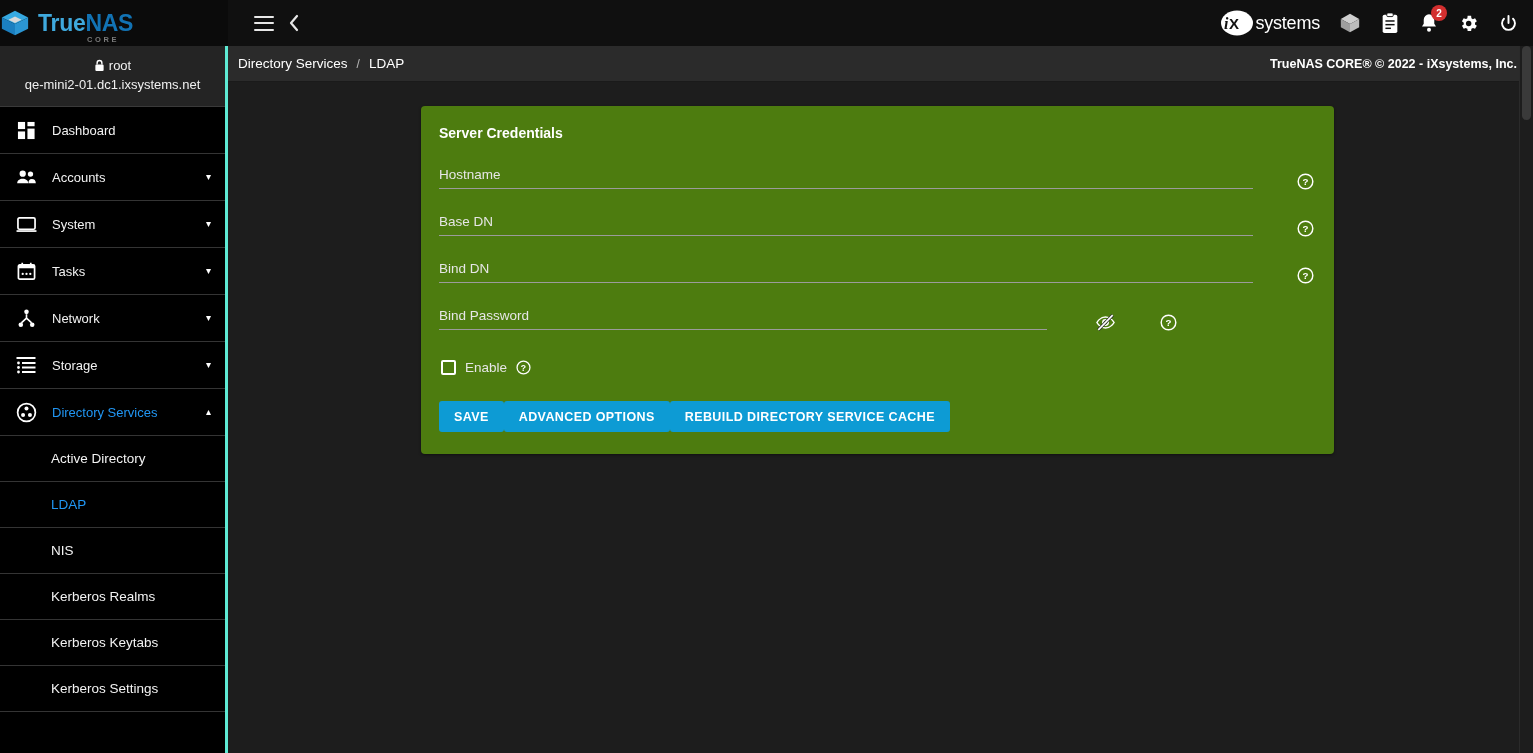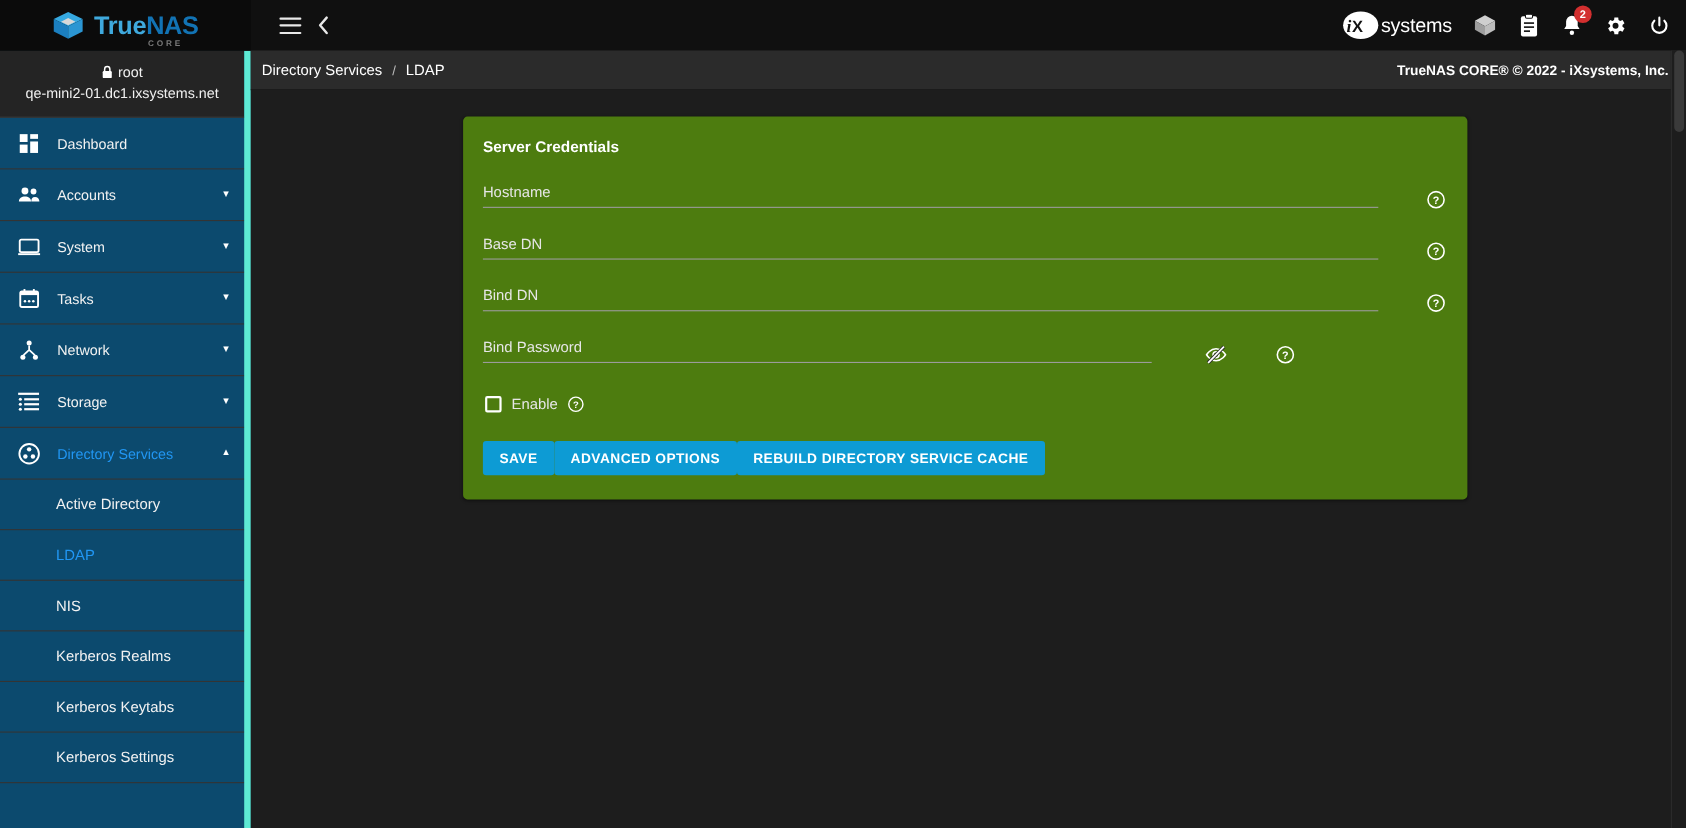--- a/index.html
+++ b/index.html
@@ -14,21 +14,21 @@
 
   
   .topbar {
     height: 46px; min-height: 46px;
     background: #101010;
     display: flex; align-items: center;
     position: relative;
   }
   .logo-zone {
     width: 228px; height: 46px;
-    display: flex; align-items: center; justify-content: center;
+    display: flex; align-items: center; justify-content: flex-start;
     gap: 8px;
     background: #0b0b0b;
   }
   .logo-mark { width: 30px; height: 30px; display:block; }
   .logo-text-wrap { position: relative; line-height: 1; }
   .logo-text {
     font-size: 23px; font-weight: bold; letter-spacing: -0.3px;
   }
   .logo-true { color: #3fa9dd; }
   .logo-nas { color: #1273b4; }
@@ -63,23 +63,23 @@
     display: flex; align-items: center; justify-content: center;
     padding: 0 4px;
   }
 
   
   .body-row { flex: 1; display: flex; min-height: 0; }
 
   
   .sidebar {
     width: 228px; min-width: 228px;
-    background: #0c4a6e;
+    background: #000000;
     overflow: hidden;
-    border-right: 6px solid #5eead4;
+    border-right: 3px solid #5eead4;
   }
   .user-block {
     padding: 12px 8px 14px;
     text-align: center;
     border-bottom: 1px solid #3a3a3a;
     background: #242424;
   }
   .user-line1 {
     color: #f0f0f0; font-size: 13px;
     display: flex; align-items: center; justify-content: center; gap: 4px;

